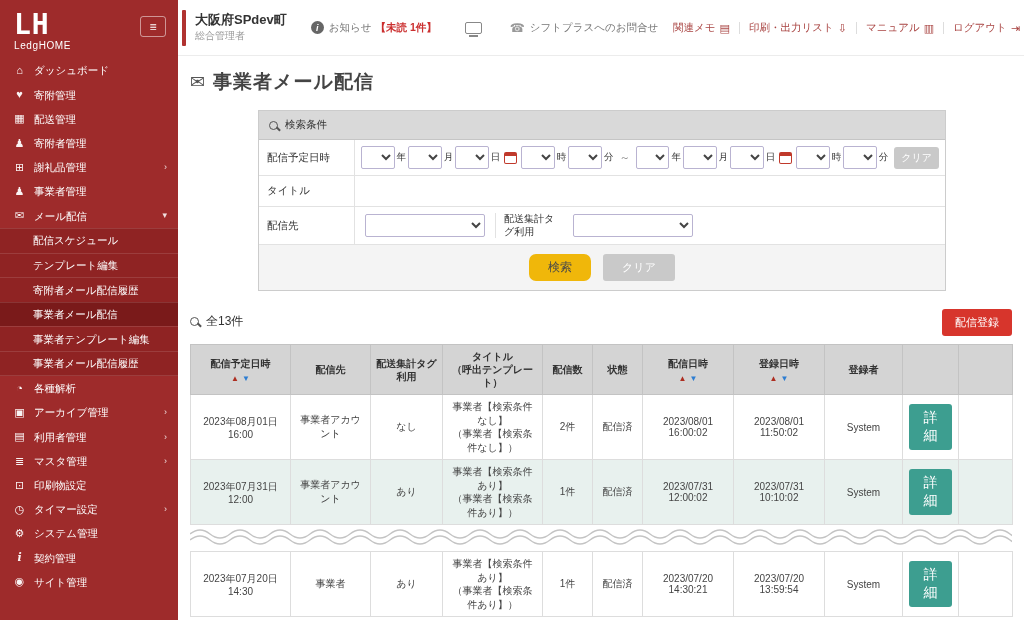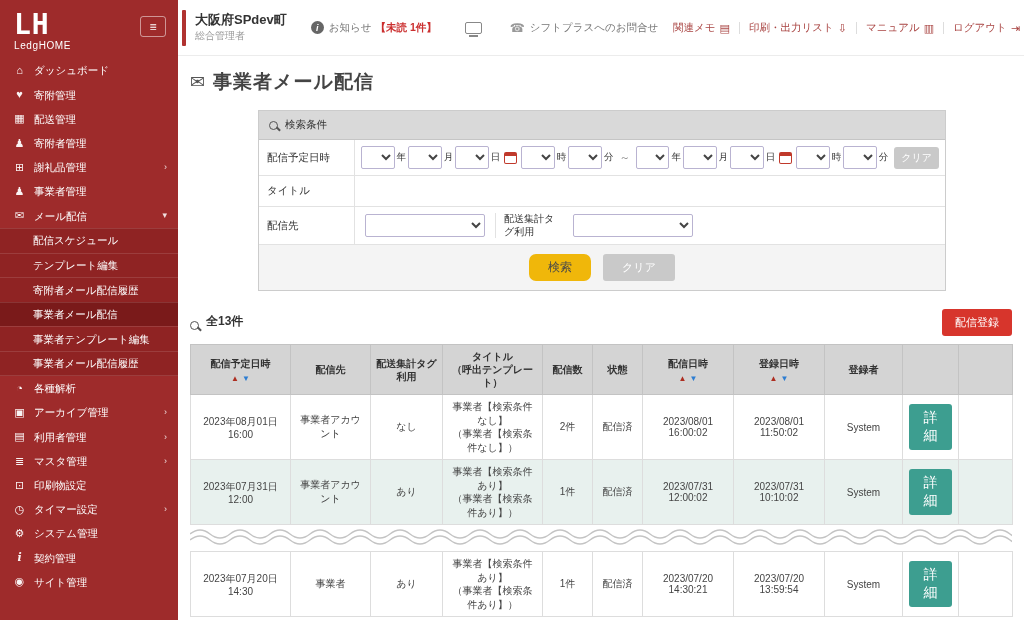--- a/index.html
+++ b/index.html
@@ -73,21 +73,21 @@
   .ti{width:292px}
   .bi{flex:1;margin-left:6px;min-width:0}
   .wsel{width:120px;height:23px;font-size:10px;border:1px solid #b9b3d1;border-radius:2px;background:#fff;color:#444;margin-left:4px}
   .tag-label{width:72px;min-width:72px;font-size:10px}
   .p-actions{display:flex;justify-content:center;gap:12px;padding:9px;background:#f4f4f4}
   .btn-search{background:var(--search-yellow);color:#4a4a4a;border:none;border-radius:7px;padding:3px 19px;font-size:12px;cursor:pointer}
   .btn-clear{background:var(--clear-gray);color:#fff;border:none;border-radius:3px;padding:6px 19px;font-size:11px;cursor:pointer}
 
   
   .results{display:flex;justify-content:space-between;align-items:flex-end;margin:18px 12px 8px}
-  .count{font-size:12px;font-weight:bold;color:#333;display:flex;align-items:flex-end;padding-bottom:6px}
+  .count{font-size:12px;font-weight:normal;color:#333;display:flex;align-items:center;padding-bottom:6px}
   .btn-register{background:var(--register-red);color:#fff;border:none;border-radius:3px;padding:6px 13px;font-size:11px;cursor:pointer}
   .tbl-wrap{margin:0 12px}
   table.grid{border-collapse:collapse;table-layout:fixed;width:822px}
   table.grid th{background:var(--table-header-bg);border:1px solid #c3c3c3;font-size:10px;color:#333;padding:5px 2px;font-weight:bold;vertical-align:middle}
   table.grid td{border:1px solid #ddd;font-size:10px;color:#444;text-align:center;padding:5px 6px;background:#fff;vertical-align:middle;height:41px}
   tr.alt td{background:var(--row-alt-bg)}
   .th-label{line-height:1.3}
   .th-sort{margin-top:3px;line-height:1}
   .s-asc{color:var(--sort-asc);font-size:8px;cursor:pointer}
   .s-desc{color:var(--sort-desc);font-size:8px;margin-left:3px;cursor:pointer}

